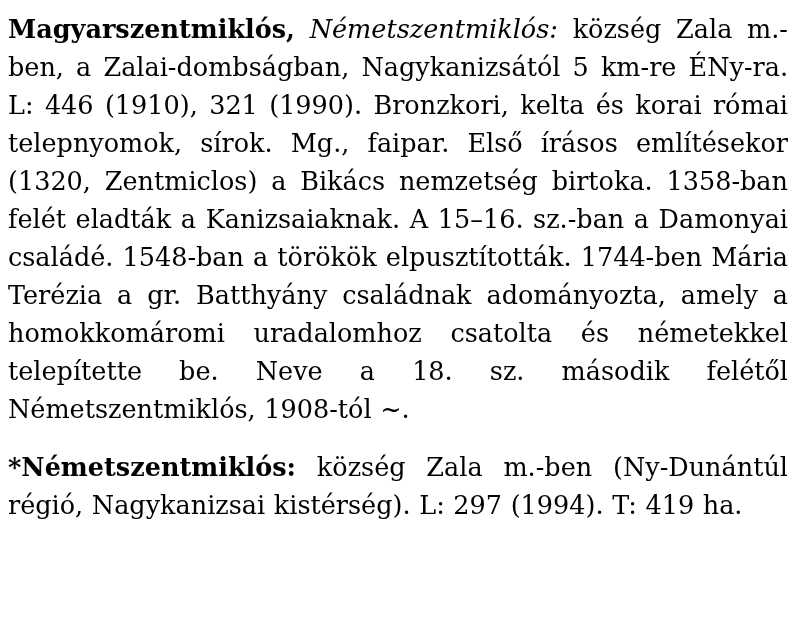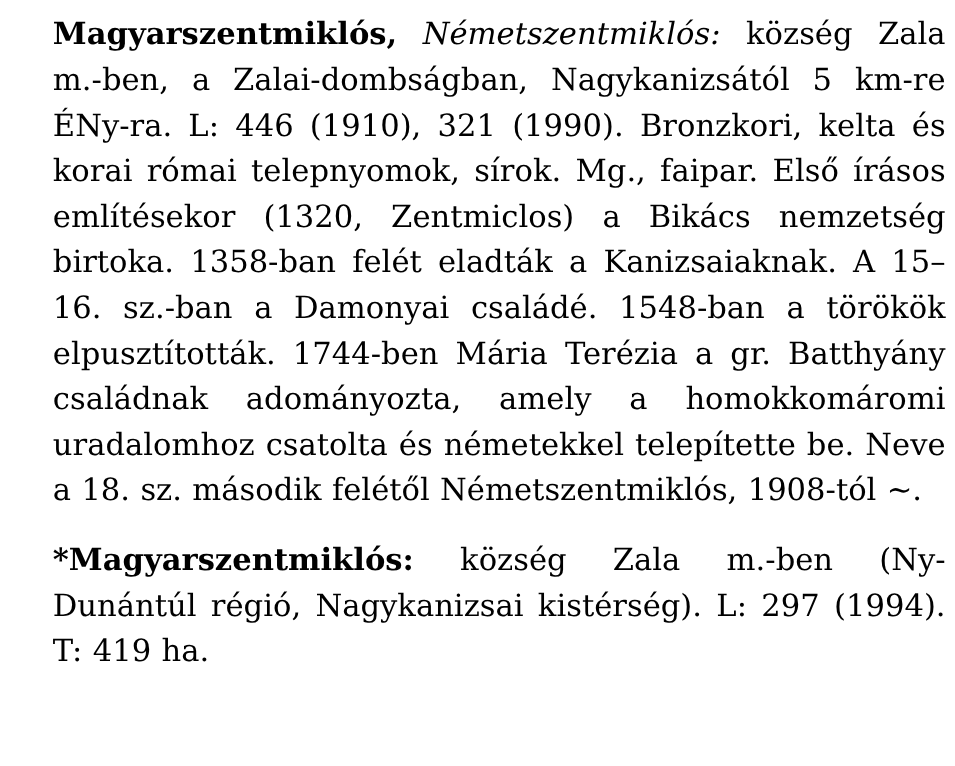--- a/index.html
+++ b/index.html
@@ -22,21 +22,20 @@
     background: #ffffff;
   }
   .entry {
     font-family: "DejaVu Serif", serif;
     font-size: 25.5px;
     line-height: 38px;
     text-align: justify;
     text-justify: inter-word;
     word-spacing: 0.02em;
     hyphens: manual;
-    margin-left: 36px;
   }
   .entry + .entry {
     margin-top: 20px;
   }
   .headword {
     font-weight: bold;
   }
   .alt-name {
     font-style: italic;
   }
@@ -48,16 +47,16 @@
 </head>
 <body>
 
 <div class="page">
 
   <div class="entry">
     <p><span class="headword">Magyarszentmiklós,</span> <span class="alt-name">Németszentmiklós:</span> <span>község Zala m.-ben, a Zalai-dombságban, Nagykanizsától 5 km-re ÉNy-ra. L: 446 (1910), 321 (1990). Bronzkori, kelta és korai római telepnyomok, sírok. Mg., faipar. Első írásos említésekor (1320, Zentmiclos) a Bikács nemzetség birtoka. 1358-ban felét eladták a Kanizsaiaknak. A 15–16. sz.-ban a Damonyai családé. 1548-ban a törökök elpusztították. 1744-ben Mária Terézia a gr. Batthyány családnak adományozta, amely a homokkomáromi uradalomhoz csatolta és németekkel telepítette be. Neve a 18. sz. második felétől Németszentmiklós, 1908-tól ~.</span></p>
   </div>
 
   <div class="entry">
-    <p><span class="headword">*Magyarszentmiklós:</span> <span>község Zala m.-ben (Ny-Dunántúl régió, Nagykanizsai kistérség). L: 297 (1994). T: 419 ha.</span></p>
+    <p><span class="headword">*Németszentmiklós:</span> <span>község Zala m.-ben (Ny-Dunántúl régió, Nagykanizsai kistérség). L: 297 (1994). T: 419 ha.</span></p>
   </div>
 
 </div>
 
 </body></html>

